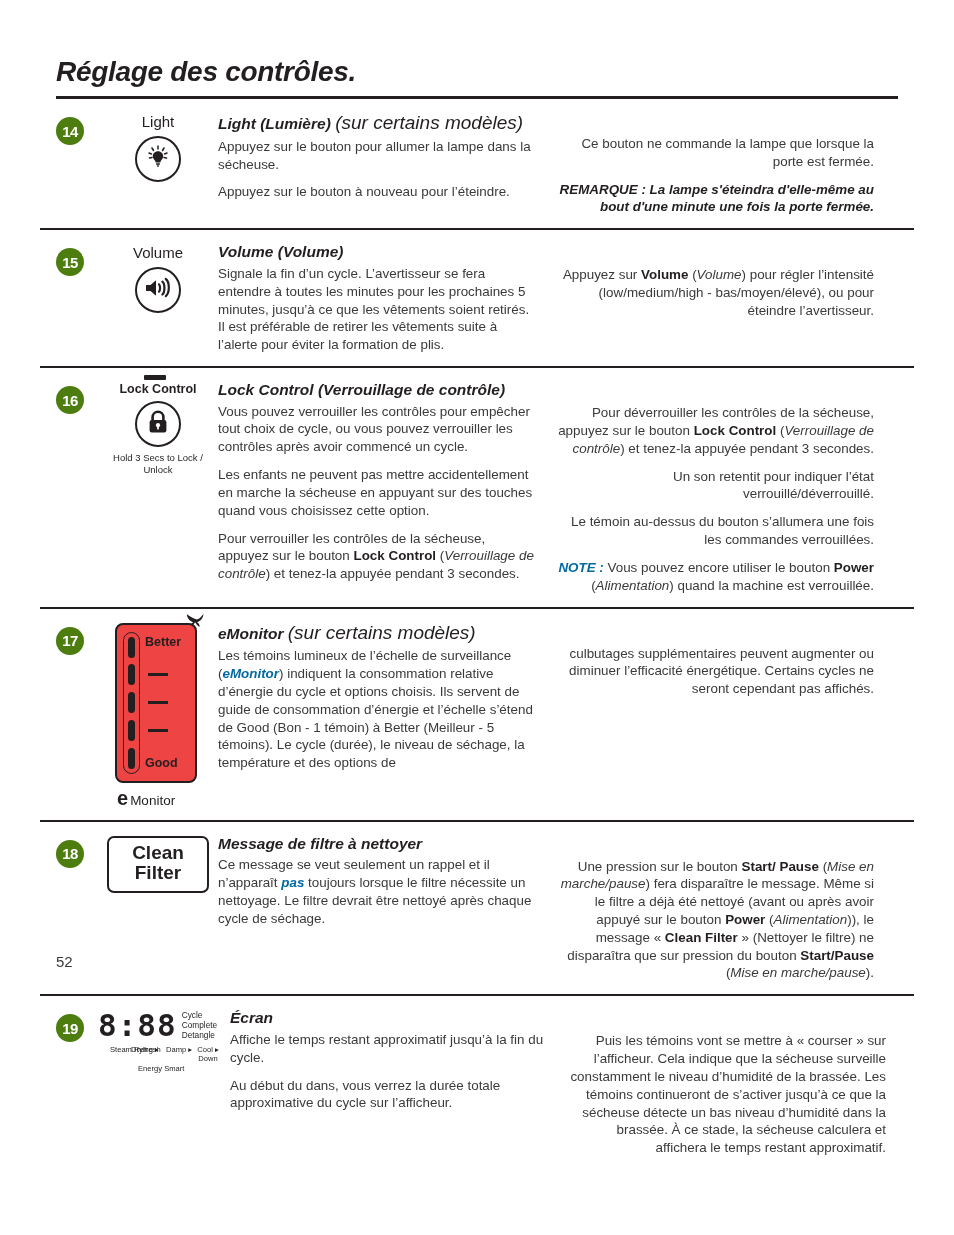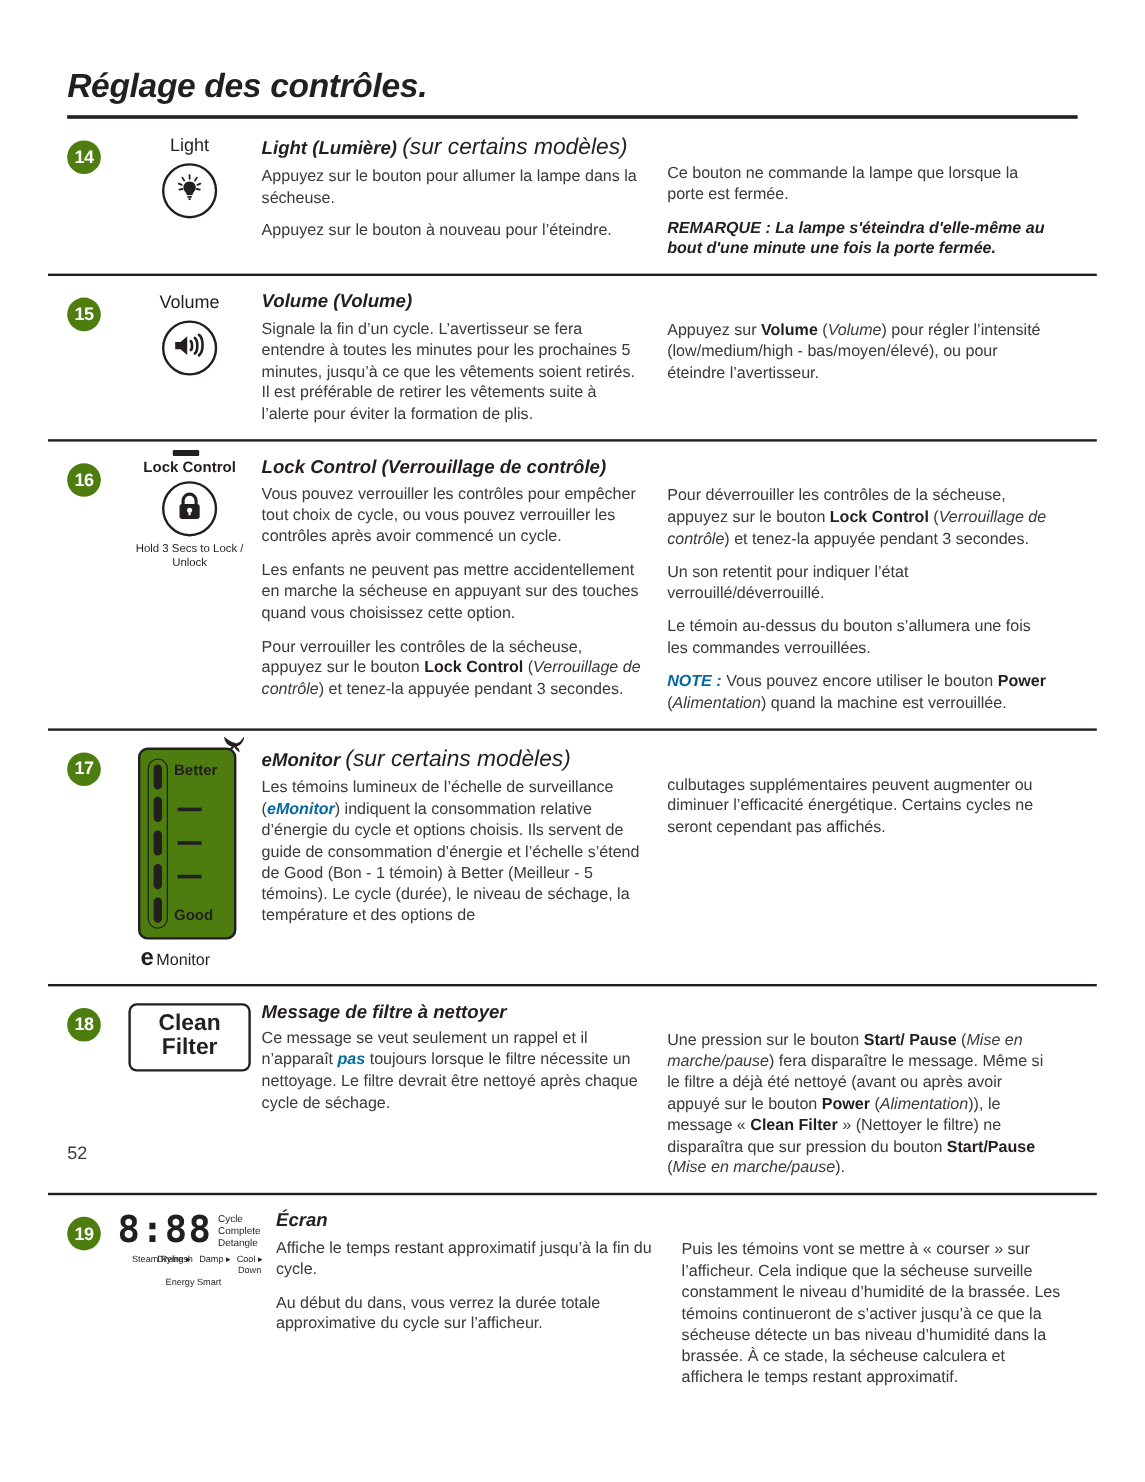--- a/index.html
+++ b/index.html
@@ -109,21 +109,21 @@
     margin: 0 0 10px 0;
     font-size: 13.4px;
     line-height: 1.33;
     color: #3a3a3c;
   }
   p:last-child { margin-bottom: 0; }
   p b { color: #231f20; font-weight: bold; }
   p i { font-style: italic; }
   p .bi { font-weight: bold; font-style: italic; color: #0369a1; }
 
-  .col-right p { color: #3a3a3c; }
+  .col-right p { color: #3a3a3c; text-align: right; }
 
   
   .circle-btn {
     width: 46px;
     height: 46px;
     border: 2.5px solid #231f20;
     border-radius: 50%;
     display: flex;
     align-items: center;
     justify-content: center;
@@ -165,21 +165,21 @@
     position: relative;
     width: 86px;
   }
   .emon-box {
     width: 82px;
     height: 160px;
     border: 2px solid #231f20;
     border-radius: 8px;
     box-sizing: border-box;
     position: relative;
-    background: #4d7c0f;
+    background: #ef4444;
   }
   .emon-inner {
     position: absolute;
     left: 6px;
     top: 7px;
     bottom: 7px;
     width: 17px;
     border: 1.5px solid #231f20;
     border-radius: 9px;
     box-sizing: border-box;

